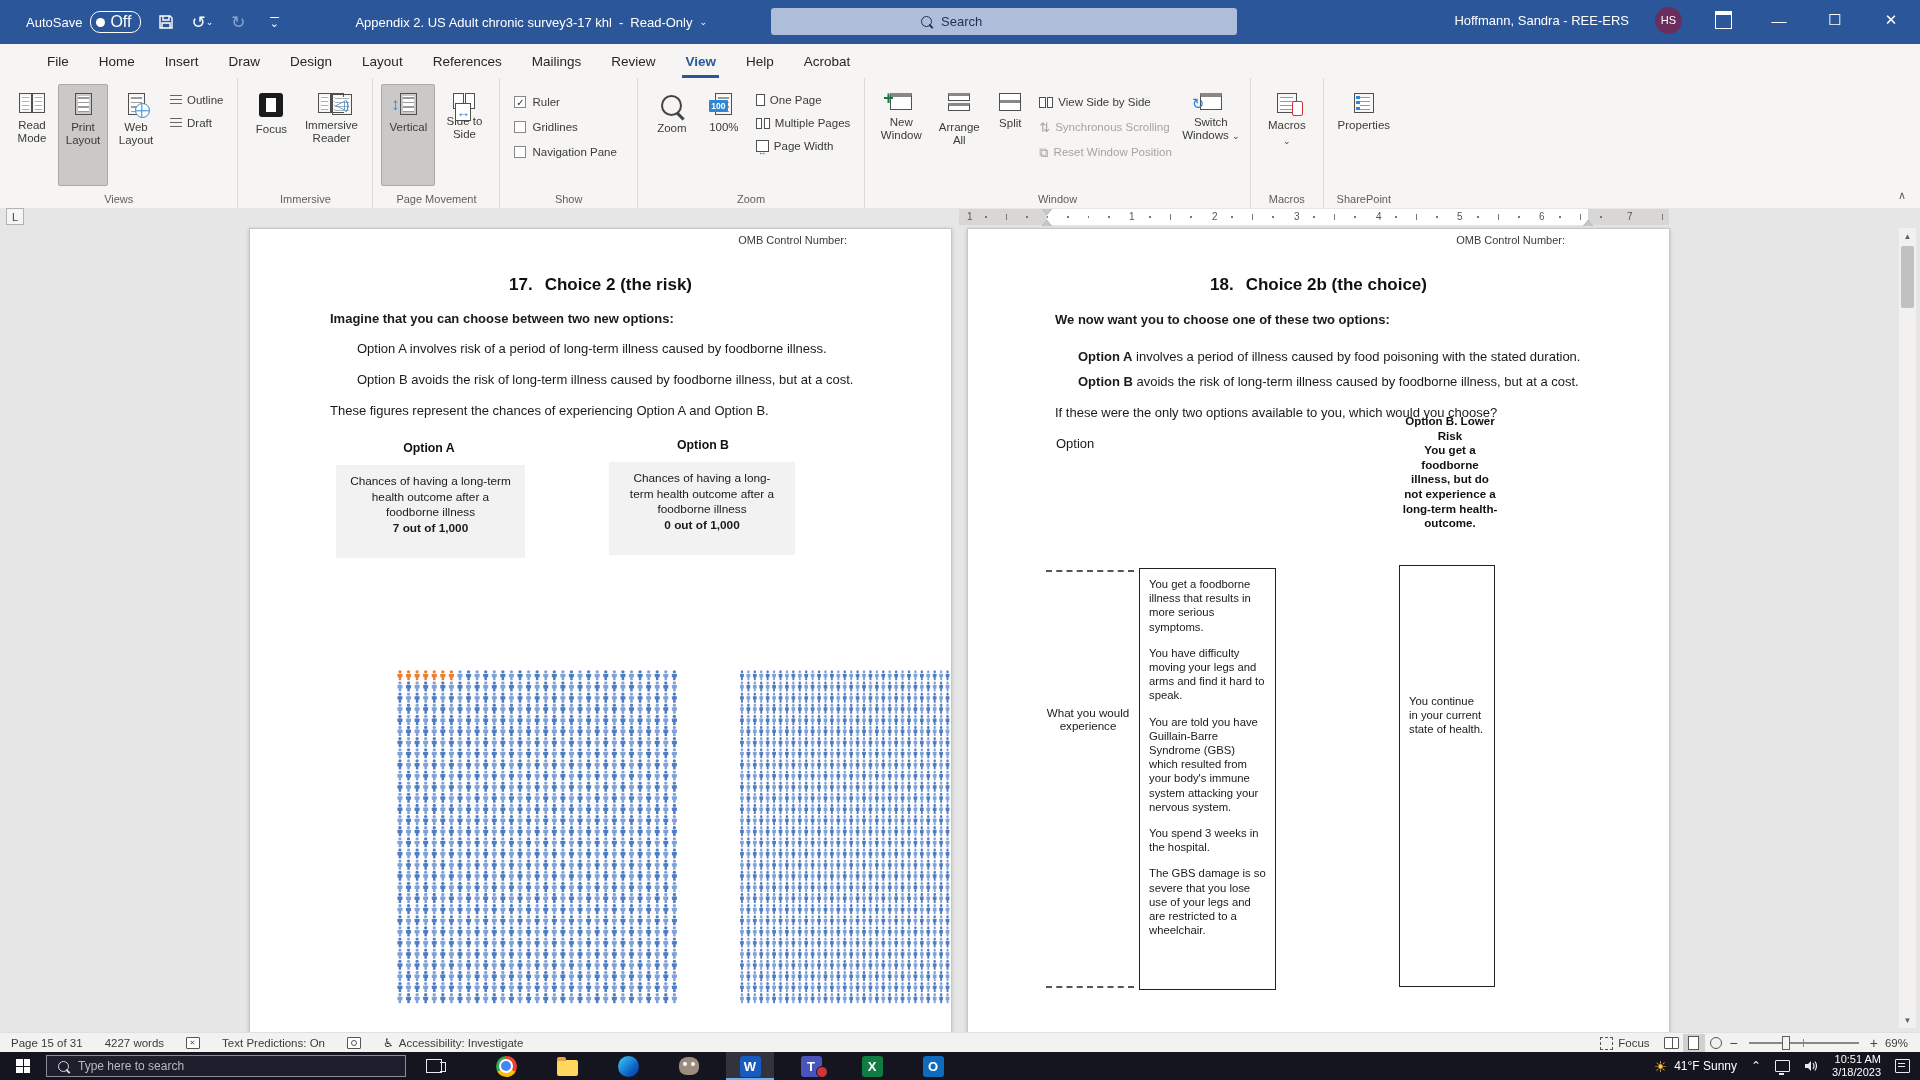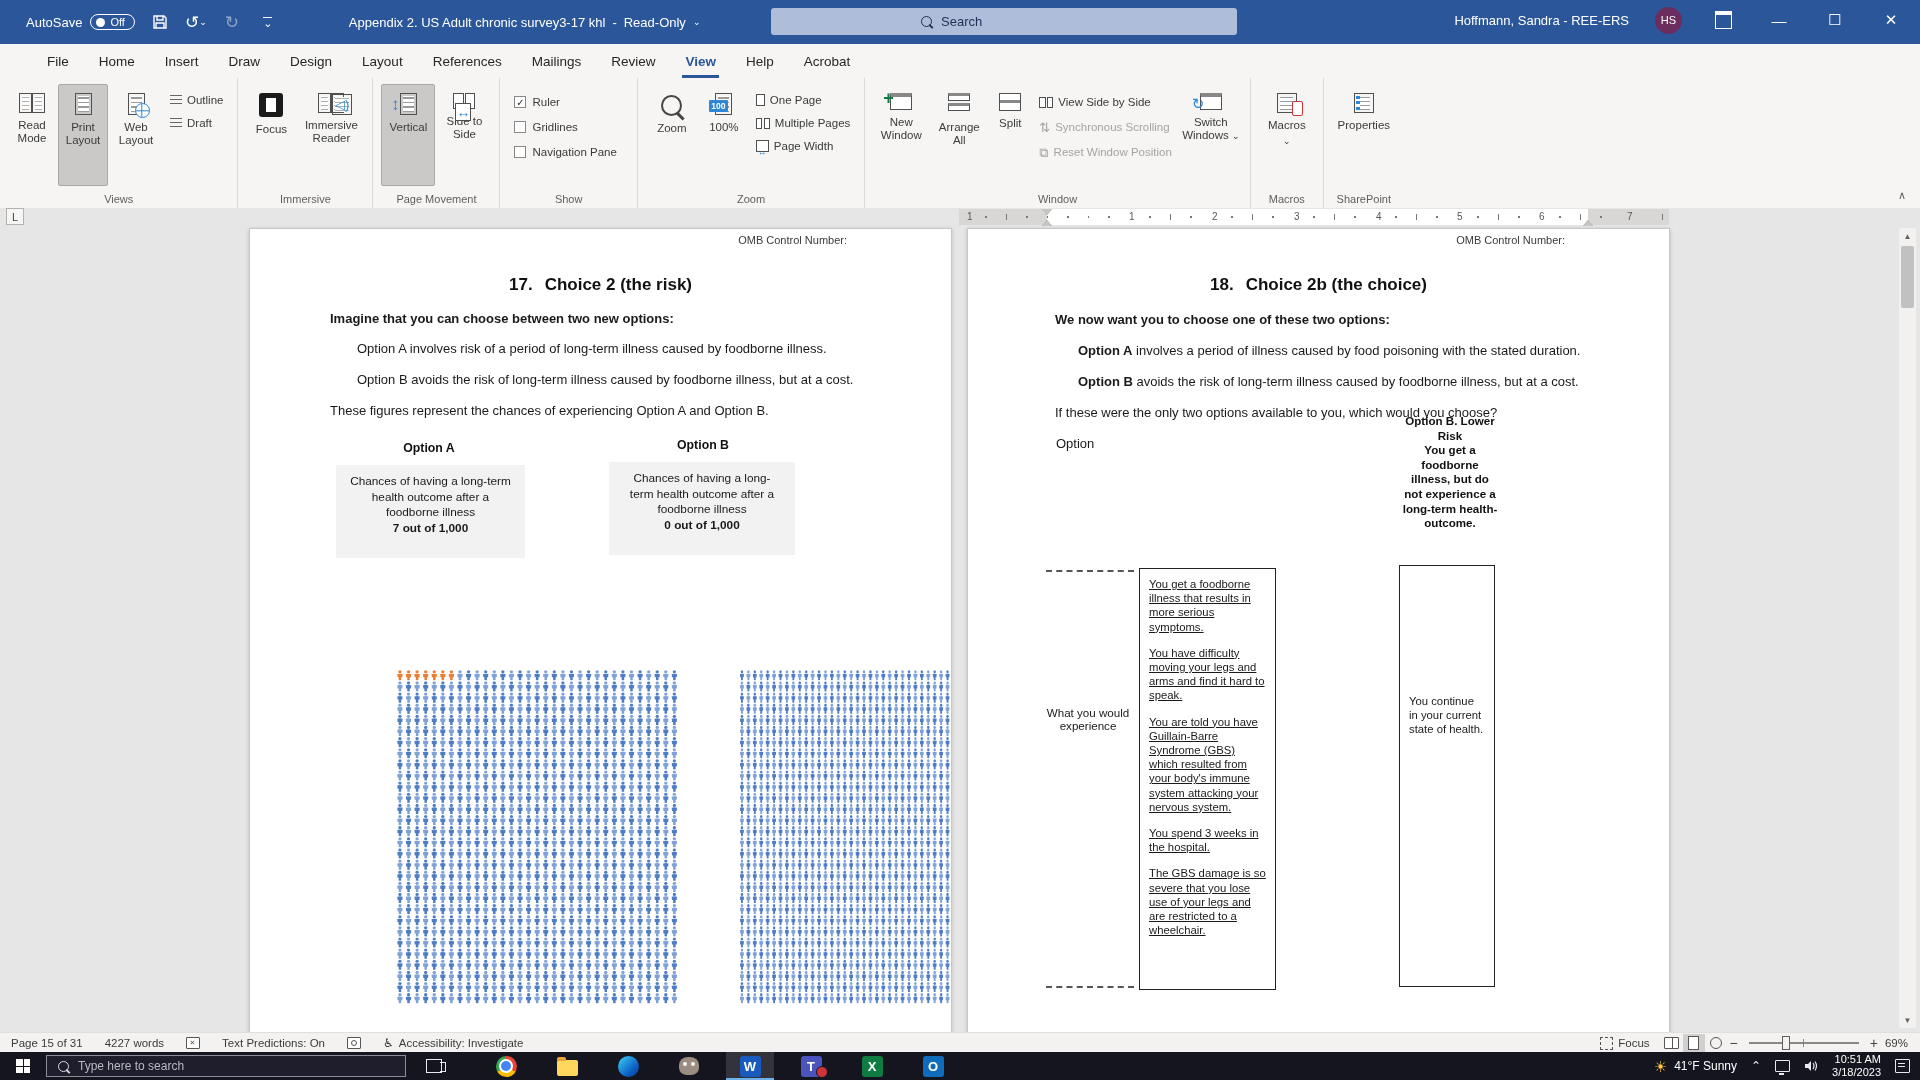--- a/index.html
+++ b/index.html
@@ -6,21 +6,21 @@
   body{width:1920px;height:1080px;position:relative;overflow:hidden;
        font-family:"Liberation Sans","DejaVu Sans",sans-serif;background:#E6E6E6;
        -webkit-font-smoothing:antialiased;}
 
   
   #titlebar{position:absolute;left:0;top:0;width:1920px;height:44px;background:#2B579A;
             display:flex;align-items:center;color:#fff;font-size:13px;}
   .tb-left{display:flex;align-items:center;gap:14px;padding-left:26px;}
   .autosave{display:flex;align-items:center;gap:8px;}
   .as-pill{display:flex;align-items:center;gap:5px;border:1.5px solid #fff;border-radius:10px;
-           padding:1px 9px 1px 5px;font-size:11px;}
+           padding:1px 9px 1px 5px;font-size:16px;}
   .as-dot{width:9px;height:9px;border-radius:50%;background:#fff;}
   .qa-ic{width:22px;height:22px;display:flex;align-items:center;justify-content:center;cursor:default;}
   .undo-g{font-size:17px;}
   .redo-g{font-size:17px;opacity:.45;}
   .more-g{font-size:11px;border-top:1.5px solid #fff;line-height:9px;padding-top:1px;}
   .tb-title{display:flex;align-items:center;gap:7px;margin-left:70px;white-space:nowrap;}
   .tb-search{position:absolute;left:771px;top:8px;width:466px;height:27px;background:#AEBDD9;
              border-radius:3px;display:flex;align-items:center;gap:9px;padding-left:150px;
              color:#1E2F52;box-sizing:border-box;}
   .mag{width:9px;height:9px;border:1.6px solid #1E2F52;border-radius:50%;position:relative;flex:0 0 auto;}
@@ -130,21 +130,21 @@
   .graybox{position:absolute;background:#F2F2F2;font-size:11.8px;line-height:15.5px;text-align:center;
            color:#1a1a1a;padding-top:9px;box-sizing:border-box;}
   .pictog{position:absolute;}
   .pictog svg{display:block;width:100%;height:100%;}
 
   
   .colhead{position:absolute;font-size:11.6px;line-height:14.6px;font-weight:bold;text-align:center;color:#111;transform:translateX(-50%);}
   .dashline{position:absolute;border-top:2px dashed #555;width:88px;}
   .solidbox{position:absolute;background:#fff;border:1.6px solid #222;box-sizing:border-box;
             font-size:11.3px;line-height:14.2px;color:#1a1a1a;}
-  .solidbox p{margin:0 0 12px 0;text-decoration:underline;}
+  .solidbox p{margin:0 0 12px 0;}
   .rowlabel{position:absolute;font-size:11.6px;color:#1a1a1a;text-align:center;}
 
   
   #vscroll{position:absolute;right:4px;top:2px;width:17px;height:800px;background:#F2F1F0;}
   .sarrow{position:absolute;left:0;width:17px;height:16px;color:#606060;font-size:8px;display:flex;
           align-items:center;justify-content:center;}
   #vthumb{position:absolute;left:2px;top:18px;width:13px;height:62px;background:#C1C1C1;border-radius:2px;}
 
   
   #statusbar{position:absolute;left:0;top:1032px;width:1920px;height:20px;background:#F3F2F1;
@@ -2543,21 +2543,21 @@
         </svg>
       </div>
   </div>
 
   <div class="page" id="pageR">
     <div class="omb">OMB Control Number:</div>
     <div class="dheading">
       <span class="hn">18.</span><span>Choice 2b (the choice)</span>
     </div>
     <div class="dtext b" style="left:87px;top:83px">We now want you to choose one of these two options:</div>
-    <div class="dtext" style="left:110px;top:114px"><span class="b">Option A</span><span> involves a period of illness caused by food poisoning with the stated duration.</span></div>
+    <div class="dtext" style="left:110px;top:120px"><span class="b">Option A</span><span> involves a period of illness caused by food poisoning with the stated duration.</span></div>
     <div class="dtext" style="left:110px;top:145px"><span class="b">Option B</span><span> avoids the risk of long-term illness caused by foodborne illness, but at a cost.</span></div>
     <div class="dtext" style="left:87px;top:176px">If these were the only two options available to you, which would you choose?</div>
 
     <div class="dtext" style="left:88px;top:207px">Option</div>
     <div class="colhead" style="left:482px;top:185px;width:96px">
       <span>Option B. Lower Risk</span><br>
       <span>You get a foodborne illness, but do not experience a long-term health-outcome.</span>
     </div>
 
     <div class="dashline" style="left:78px;top:341px"></div>

